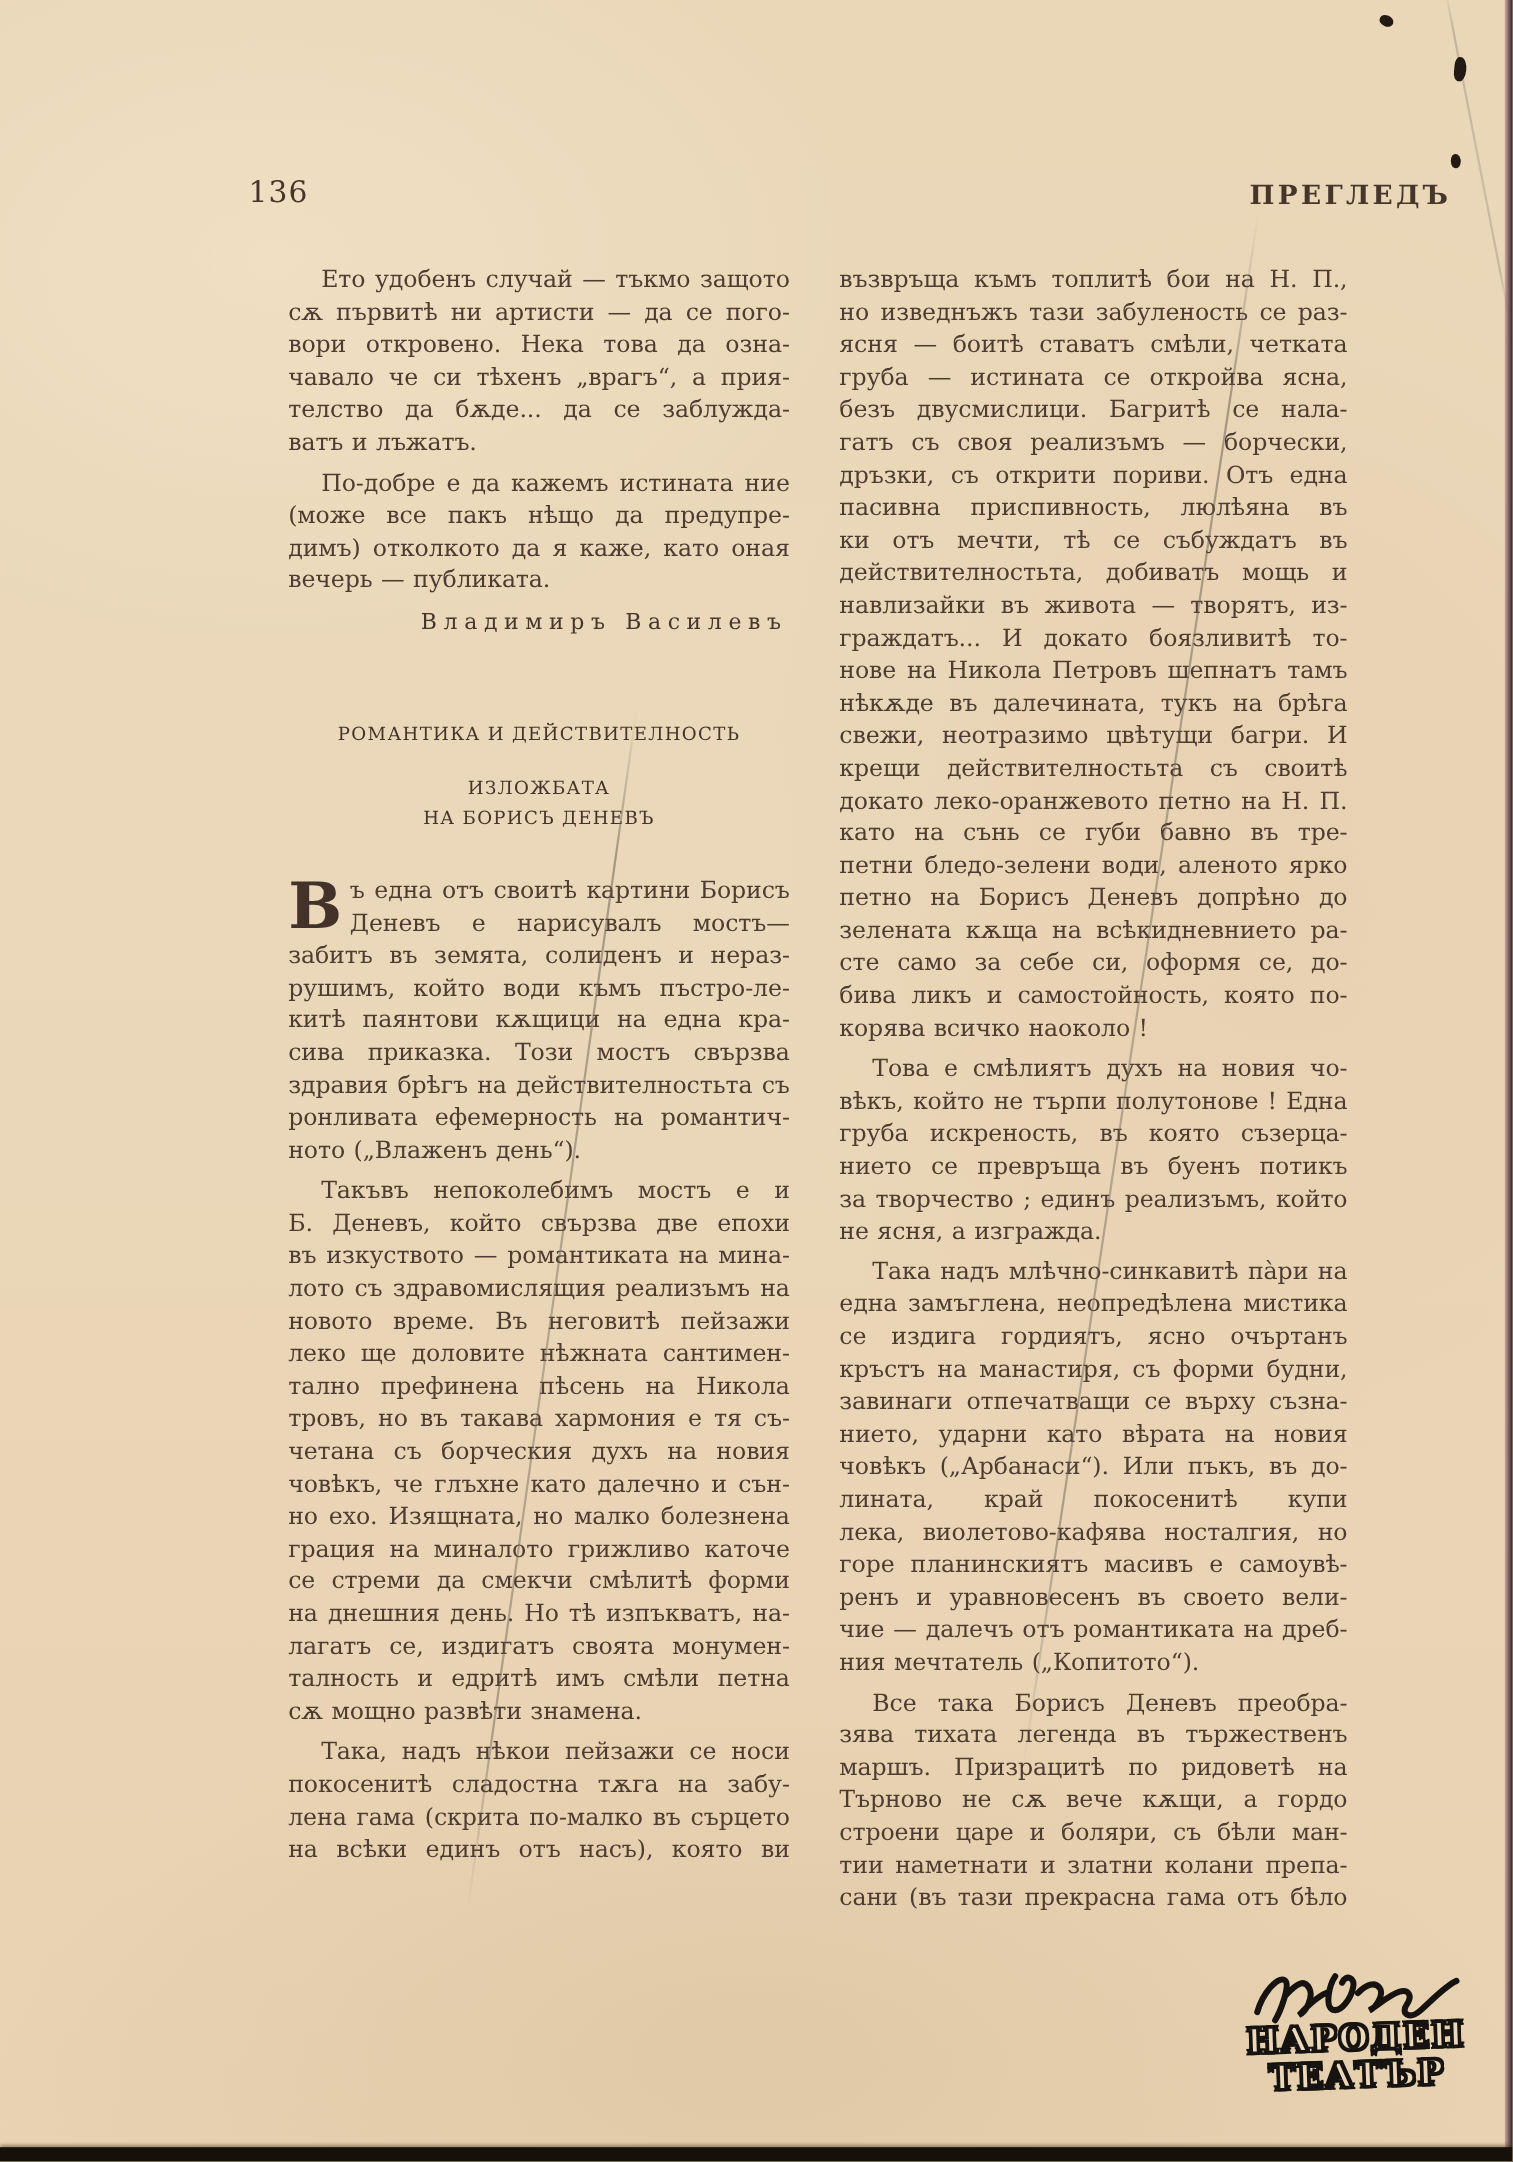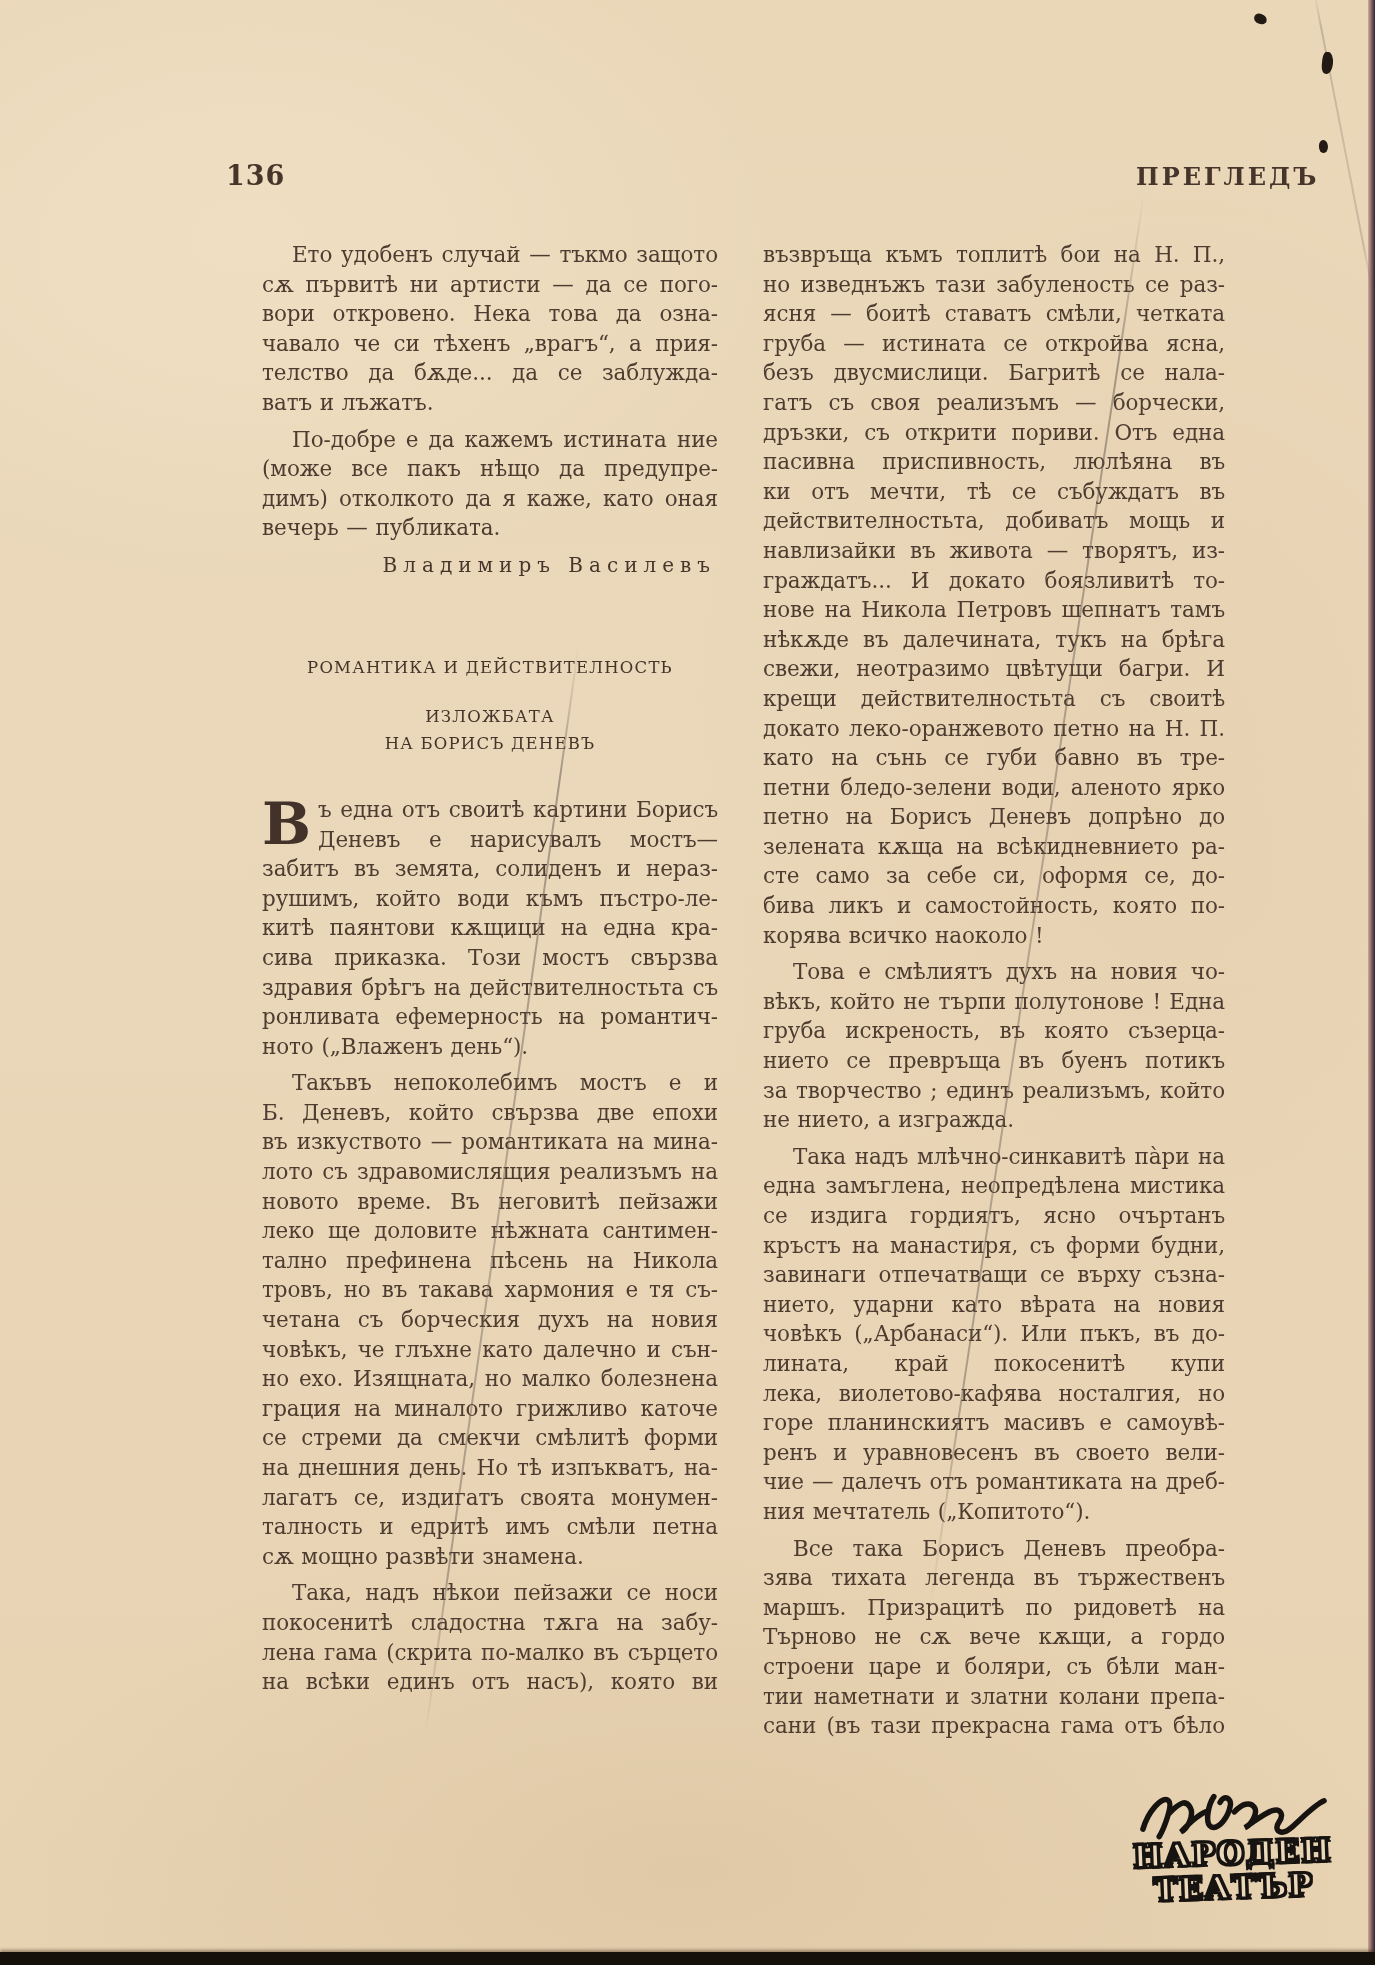--- a/index.html
+++ b/index.html
@@ -11,21 +11,21 @@
     background:
       radial-gradient(ellipse 900px 600px at 18% 12%, rgba(255,246,224,0.25), rgba(255,246,224,0) 60%),
       radial-gradient(ellipse 700px 900px at 85% 40%, rgba(210,180,140,0.18), rgba(210,180,140,0) 70%),
       radial-gradient(ellipse 1000px 500px at 50% 95%, rgba(196,168,128,0.22), rgba(196,168,128,0) 70%),
       linear-gradient(180deg,#ead7b8 0%,#ebd8ba 40%,#e7d2b1 100%);
     font-family:"DejaVu Serif", serif;
     color:#4e3c31;
   }
   .pageno{
     position:absolute;left:226px;top:160px;
-    font-size:27px;font-weight:700;color:#463529;letter-spacing:1px;
+    font-size:27px;font-weight:400;color:#463529;letter-spacing:1px;
   }
   .journal-title{
     position:absolute;left:1136px;top:162px;
     font-size:24px;font-weight:700;color:#46352b;letter-spacing:3px;
   }
   .col{position:absolute;top:240px;}
   .col-left{left:262px;width:456px;}
   .col-right{left:763px;width:462px;}
   .block{margin:0;}
   .line{
@@ -181,21 +181,21 @@
         <div class="line just">сте само за себе си, оформя се, до-</div>
         <div class="line just">бива ликъ и самостойность, която по-</div>
         <div class="line">корява всичко наоколо !</div>
       </div>
       <div class="block para">
         <div class="line indent just">Това е смѣлиятъ духъ на новия чо-</div>
         <div class="line just">вѣкъ, който не търпи полутонове ! Една</div>
         <div class="line just">груба искреность, въ която съзерца-</div>
         <div class="line just">нието се превръща въ буенъ потикъ</div>
         <div class="line just">за творчество ; единъ реализъмъ, който</div>
-        <div class="line">не нието, а изгражда.</div>
+        <div class="line">не ясня, а изгражда.</div>
       </div>
       <div class="block para">
         <div class="line indent just">Така надъ млѣчно-синкавитѣ па̀ри на</div>
         <div class="line just">една замъглена, неопредѣлена мистика</div>
         <div class="line just">се издига гордиятъ, ясно очъртанъ</div>
         <div class="line just">кръстъ на манастиря, съ форми будни,</div>
         <div class="line just">завинаги отпечатващи се върху съзна-</div>
         <div class="line just">нието, ударни като вѣрата на новия</div>
         <div class="line just">човѣкъ („Арбанаси“). Или пъкъ, въ до-</div>
         <div class="line just">лината, край покосенитѣ купи припъпля</div>

